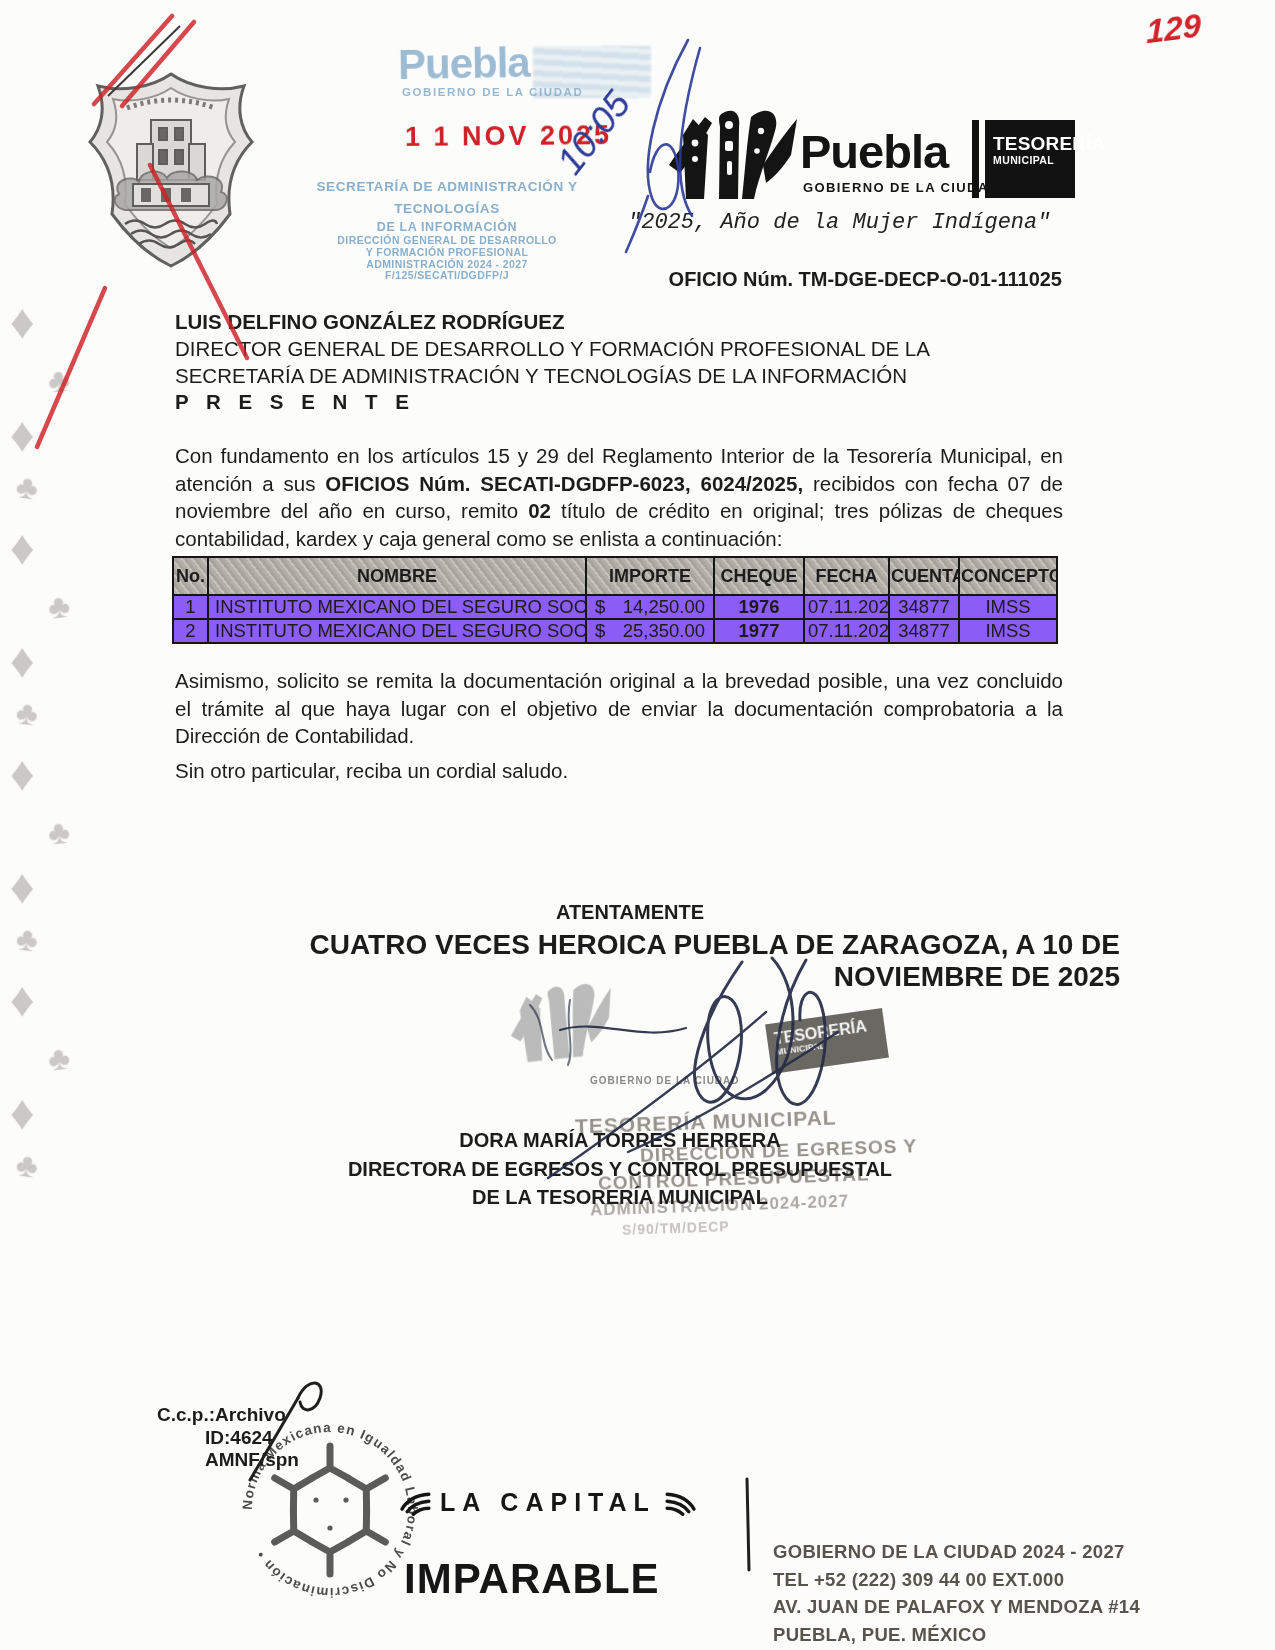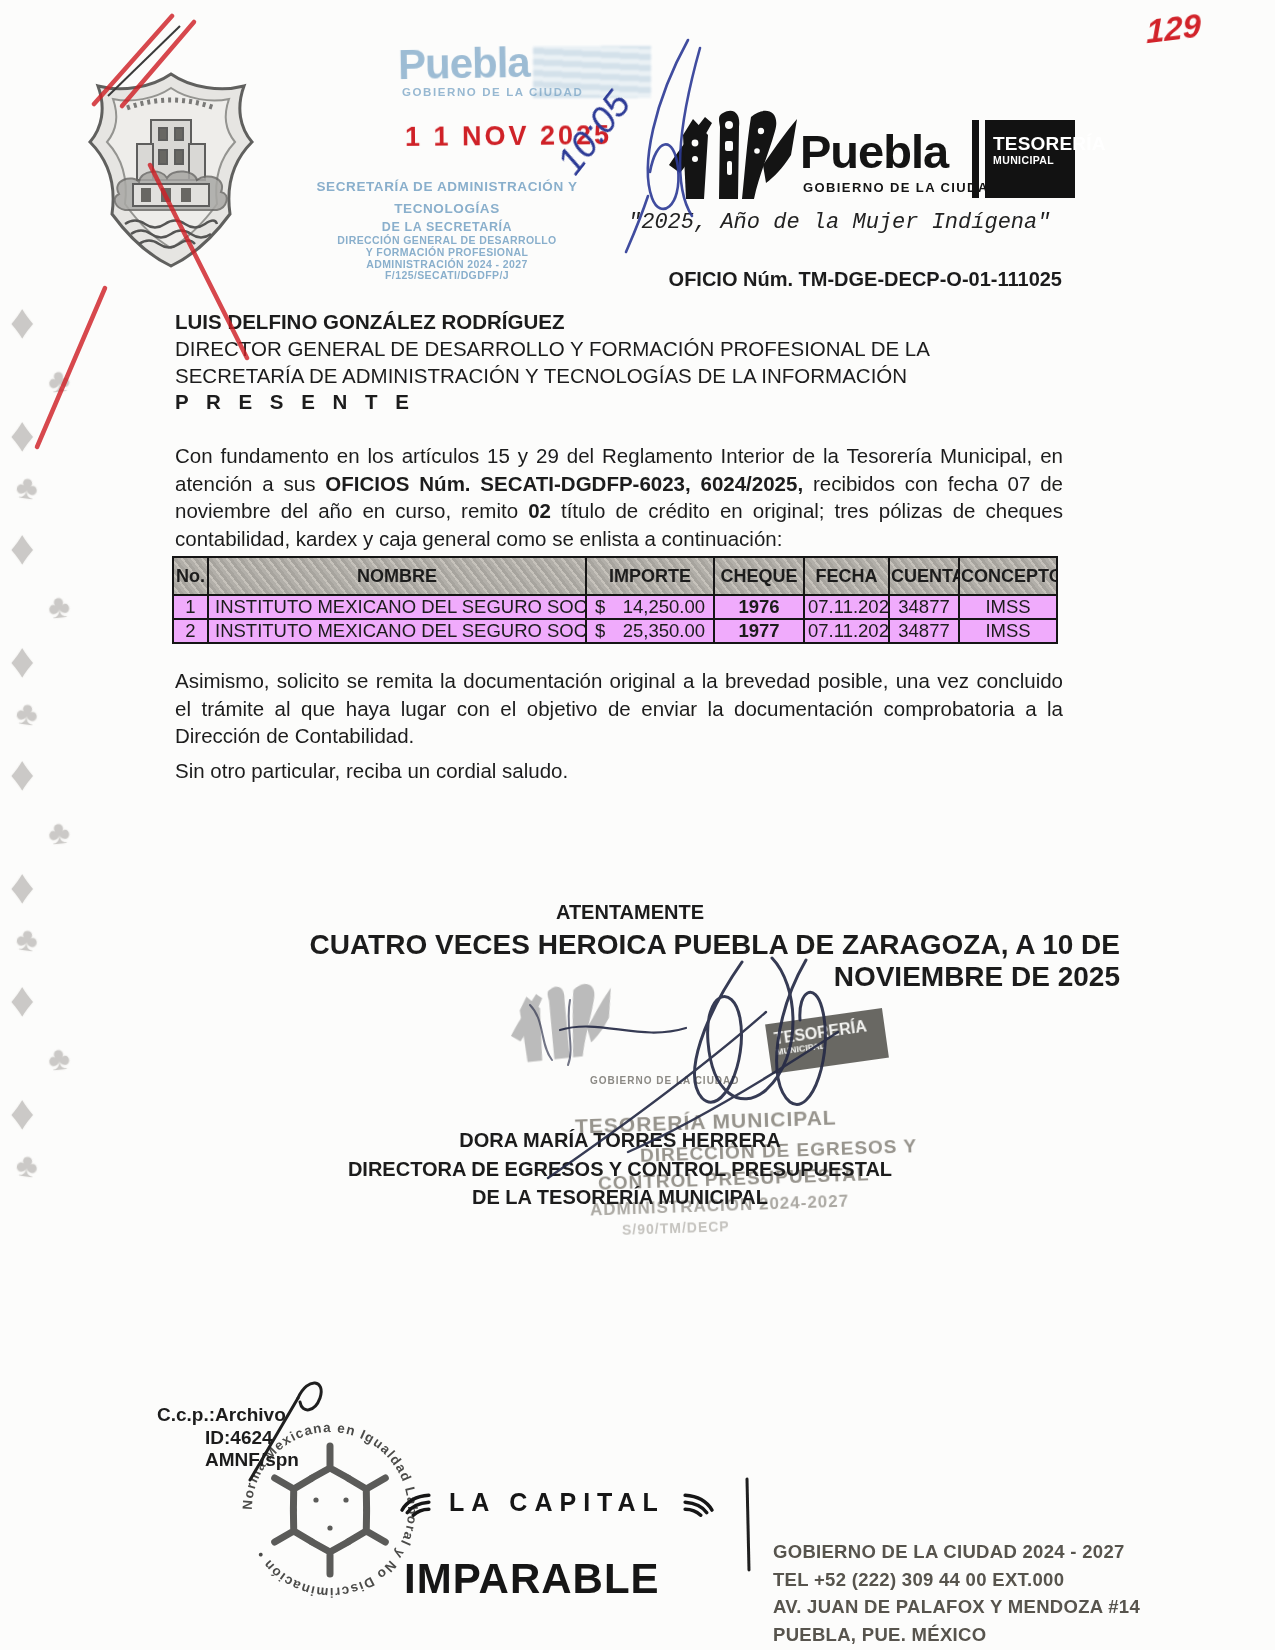--- a/index.html
+++ b/index.html
@@ -58,21 +58,21 @@
   #recipient{left:175px; top:309px; font-size:20.5px; line-height:26.8px;}
   #recipient .presente{letter-spacing:6px; font-weight:bold;}
 
   
   #p1{left:175px; top:434px; width:888px;}
   #p2{left:175px; top:659px; width:888px;}
   #p3{left:175px; top:757px; width:888px;}
 
   
   #tblwrap{left:172px; top:556px; z-index:2;}
-  table{border-collapse:collapse; table-layout:fixed; width:884px; background:#f0abfc;}
+  table{border-collapse:collapse; table-layout:fixed; width:884px; background:#8b5cf6;}
   th,td{border:2px solid #151515; overflow:hidden; white-space:nowrap;}
   th{height:34px; font-size:18px; font-weight:bold;
      background:repeating-linear-gradient(52deg,#b2afa9 0 3px,#c6c2bb 3px 5px,#a7a49e 5px 8px);}
   td{height:22px; font-size:18.5px; text-align:center; padding:0 3px;}
   td.nombre{text-align:left; padding-left:6px;}
   td.importe{padding:0 8px;}
   td.importe .flex{display:flex; justify-content:space-between;}
   td.cheque{font-weight:bold;}
 
   
@@ -98,21 +98,21 @@
 
   
   #ccp{left:157px; top:1404px; font-size:19px; font-weight:bold; line-height:22.5px; z-index:2;}
   #ccp .ind{margin-left:48px;}
 
   
   #hexseal{left:228px; top:1408px; z-index:1; opacity:.92; filter:blur(.25px);}
 
   
   #capital{left:398px; top:1488px; z-index:2; color:#161616;}
-  #capital .row{display:flex; align-items:flex-end; gap:17px;}
+  #capital .row{display:flex; align-items:center; gap:8px;}
   #capital .word{font-size:25px; font-weight:bold; letter-spacing:7px; white-space:nowrap;}
   #capital .big{font-size:42px; font-weight:bold; letter-spacing:1px; line-height:40px; margin-left:6px;margin-top:42px;}
 
   
   #contact{left:773px; top:1538px; font-size:18.5px; line-height:27.5px; color:#57544d;
     font-weight:bold; letter-spacing:.3px; filter:blur(.25px); z-index:2; white-space:nowrap;}
 
   #ink{left:0; top:0; z-index:5; pointer-events:none;}
 </style>
 </head>
@@ -167,21 +167,21 @@
       </g>
     </svg>
   </div>
 
   <div id="rs-brand" class="abs bluestamp">Puebla</div>
   <div id="rs-brandsub" class="abs bluestamp">GOBIERNO DE LA CIUDAD</div>
   <div id="rs-box" class="abs"></div>
   <div id="rs-date" class="abs">1 1 NOV 2025</div>
   <div id="rs-lines" class="abs bluestamp">
     <div class="l0">SECRETARÍA DE ADMINISTRACIÓN Y TECNOLOGÍAS</div>
-    <div class="l1">DE LA SECRETARÍA</div>
+    <div class="l1">DE LA INFORMACIÓN</div>
     <div class="sm">DIRECCIÓN GENERAL DE DESARROLLO</div>
     <div class="sm">Y FORMACIÓN PROFESIONAL</div>
     <div class="sm">ADMINISTRACIÓN 2024 - 2027</div>
     <div class="sm">F/125/SECATI/DGDFP/J</div>
   </div>
   <div id="hand-time" class="abs">10:05</div>
 
   <div id="lh-icons" class="abs">
     <svg width="135" height="100" viewBox="0 0 135 100">
       <g fill="#141414">

